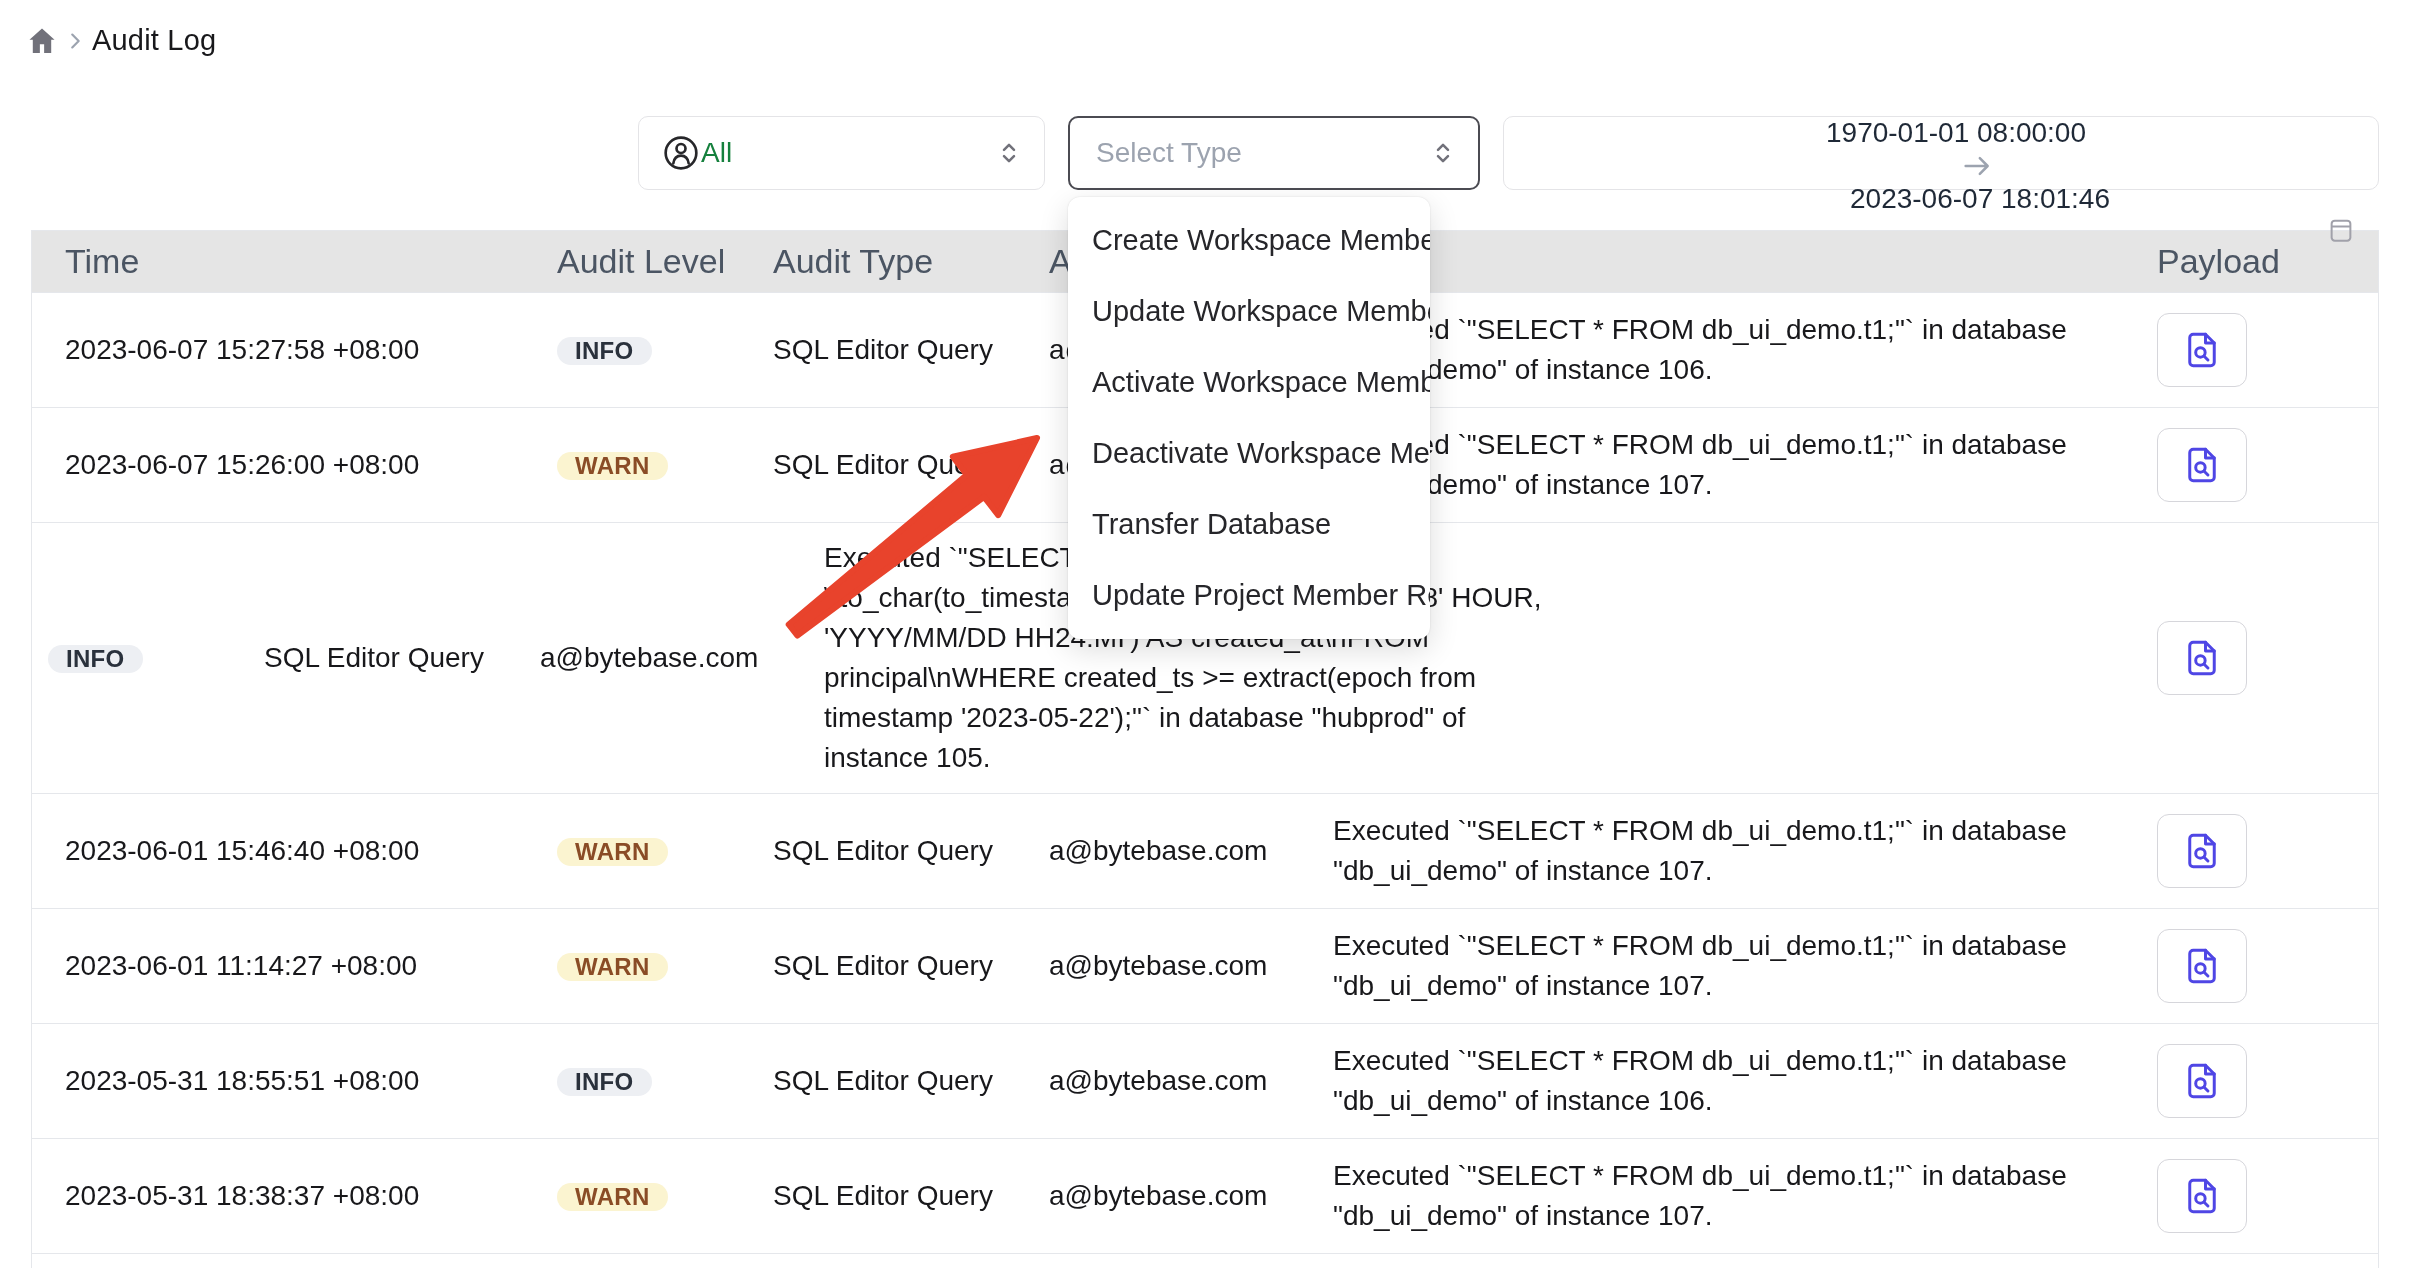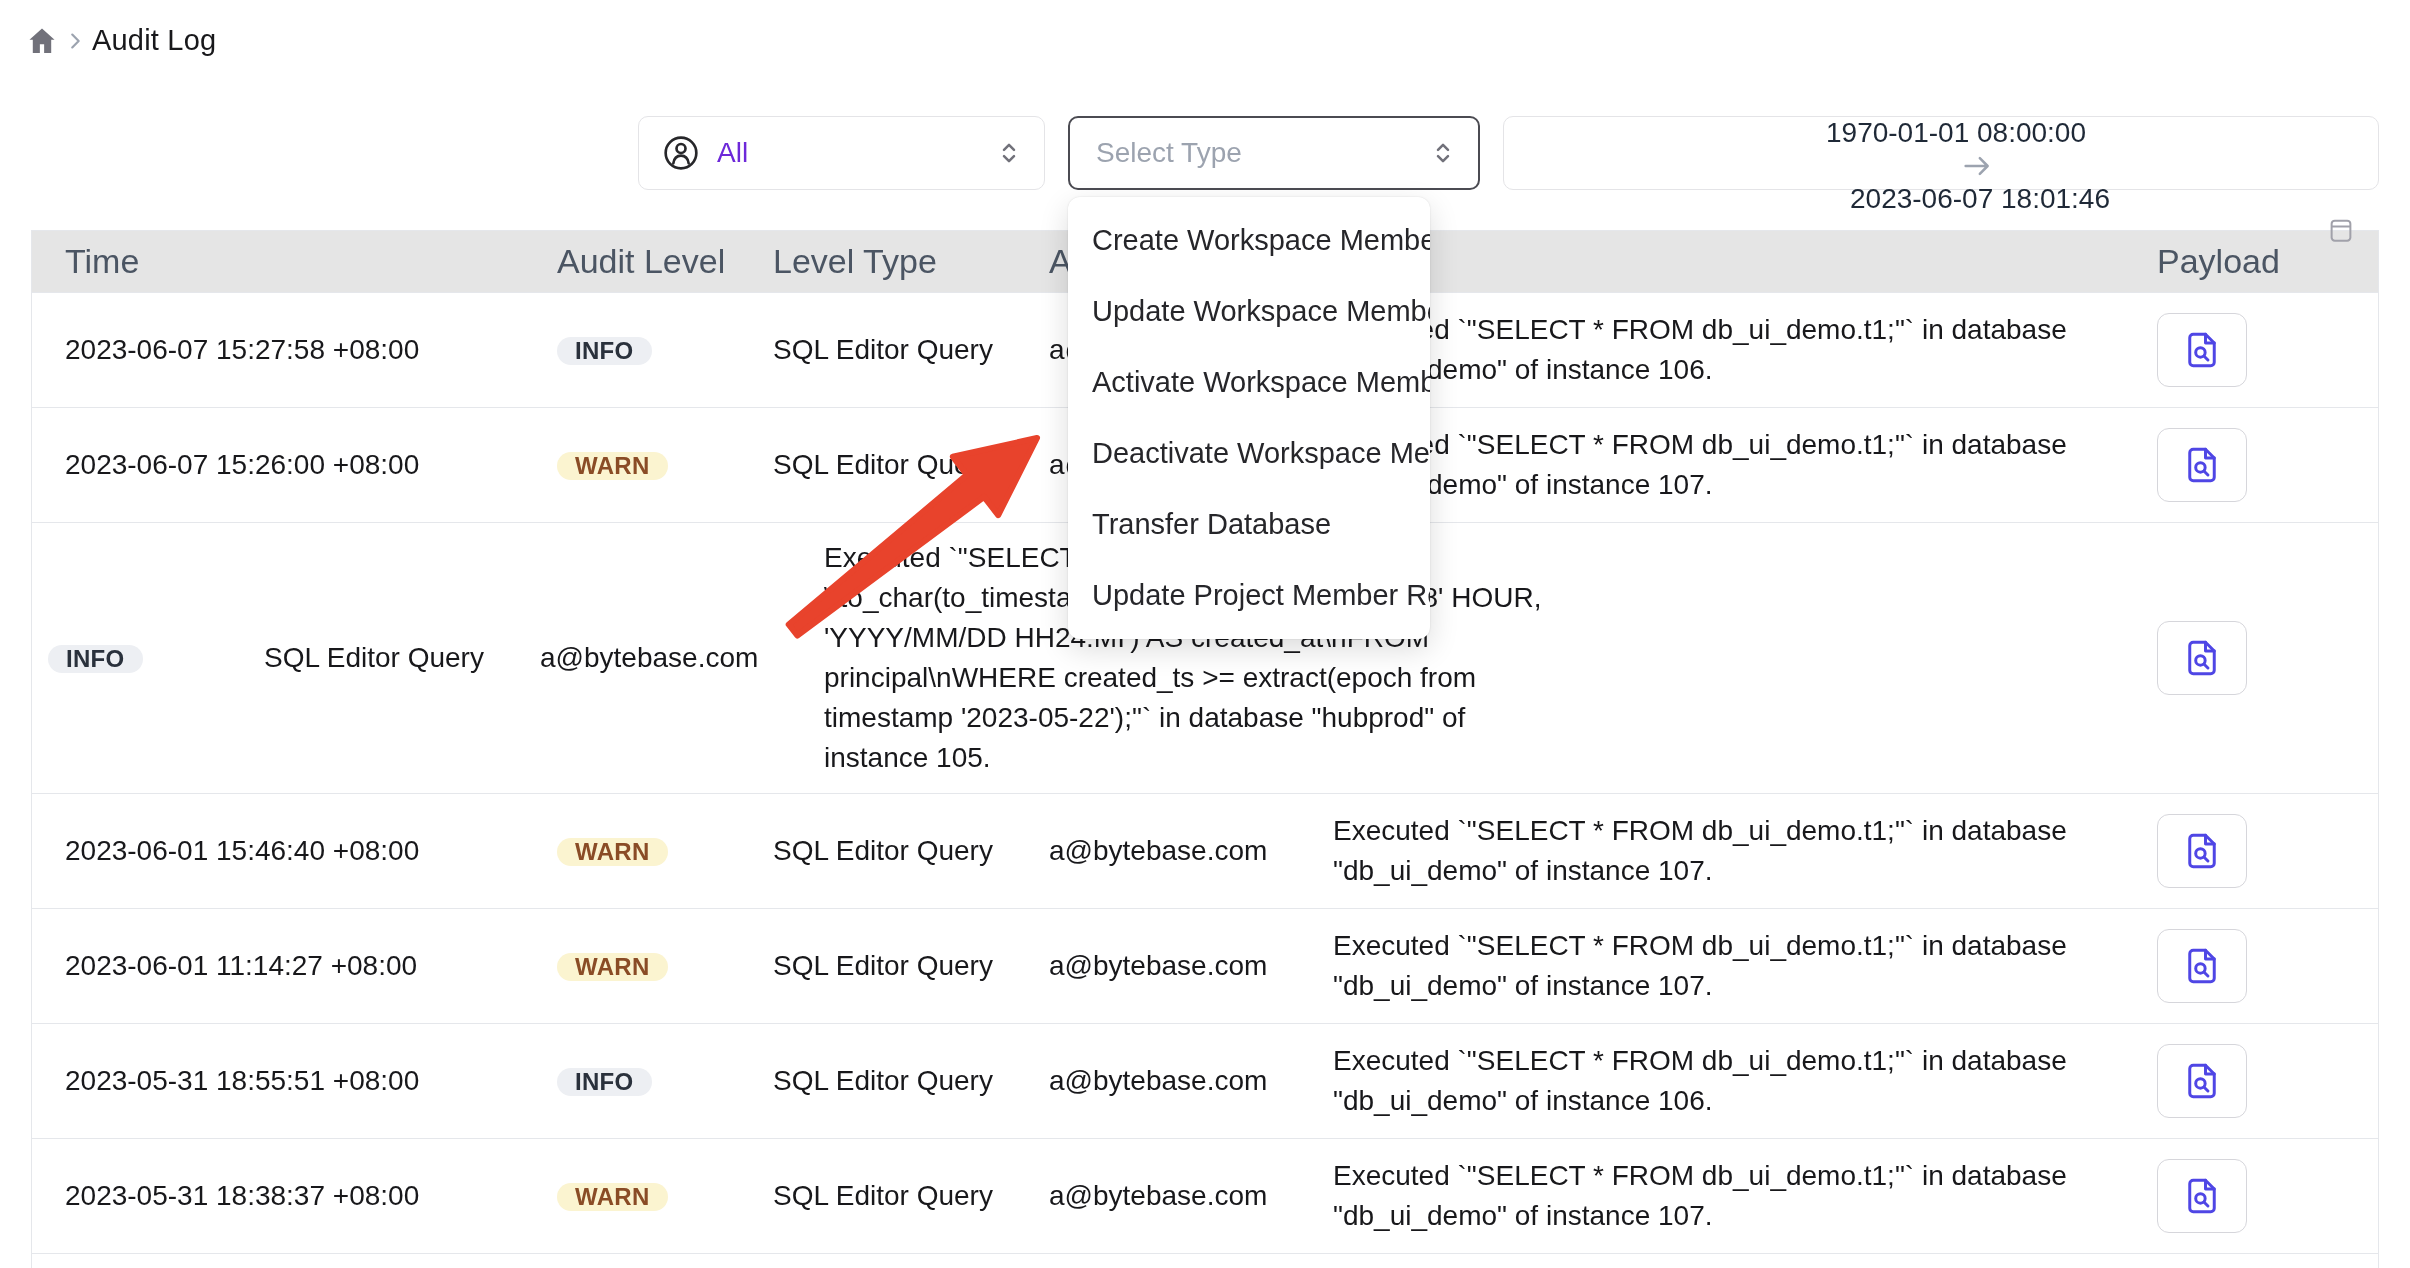--- a/index.html
+++ b/index.html
@@ -16,21 +16,21 @@
   .breadcrumb { position:absolute; left:26px; top:24px; display:flex; align-items:center; gap:6px; z-index:2; }
   .home-btn svg { width:32px; height:32px; display:block; }
   .crumb-sep svg { width:22px; height:22px; display:block; }
   .page-title { font-size:29px; font-weight:500; color:#18181b; letter-spacing:.2px; }
 
   
   .filters { position:absolute; left:638px; top:116px; height:74px; display:flex; gap:23px; z-index:3; }
   .select-box { display:flex; align-items:center; background:#fff; border:1.5px solid #e4e4e7; border-radius:10px; }
   .actor-select { width:407px; padding:0 20px 0 22px; cursor:pointer; }
   .person-icon svg { width:40px; height:40px; display:block; }
-  .actor-select .value { font-size:28px; color:#6d28d9; flex:1; margin-left:16px; }
+  .actor-select .value { font-size:28px; color:#15803d; flex:1; }
   .updown svg { width:30px; height:30px; display:block; }
   .type-select { width:412px; border:2.5px solid #4b4b52; padding:0 20px 0 26px; cursor:pointer; }
   .type-select .placeholder { font-size:28px; color:#9ca3af; flex:1; }
   .date-range { width:876px; border:1.5px solid #e4e4e7; border-radius:10px; display:flex; align-items:center; padding:0 22px 0 52px; cursor:pointer;flex-direction:column; }
   .date-range .date { font-size:28px; color:#1f2937; }
   .range-arrow { margin-left:42px; }
   .range-arrow svg { width:34px; height:34px; display:block; }
   .date-range .end { margin-left:48px; }
   .calendar { margin-left:auto; }
   .calendar svg { width:30px; height:30px; display:block; }
@@ -127,21 +127,21 @@
         </svg>
     </span>
   </div>
 
 </div>
 
 <div class="audit-table">
   <div class="thead">
     <div class="c-time">Time</div>
     <div class="c-level">Audit Level</div>
-    <div class="c-type">Level Type</div>
+    <div class="c-type">Audit Type</div>
     <div class="c-actor">Actor</div>
     <div class="c-comment"></div>
     <div class="c-payload">Payload</div>
   </div>
 
   <div id="tbody">
 
       <div class="tr">
         <div class="c-time">2023-06-07 15:27:58 +08:00</div>
         <div class="c-level">

